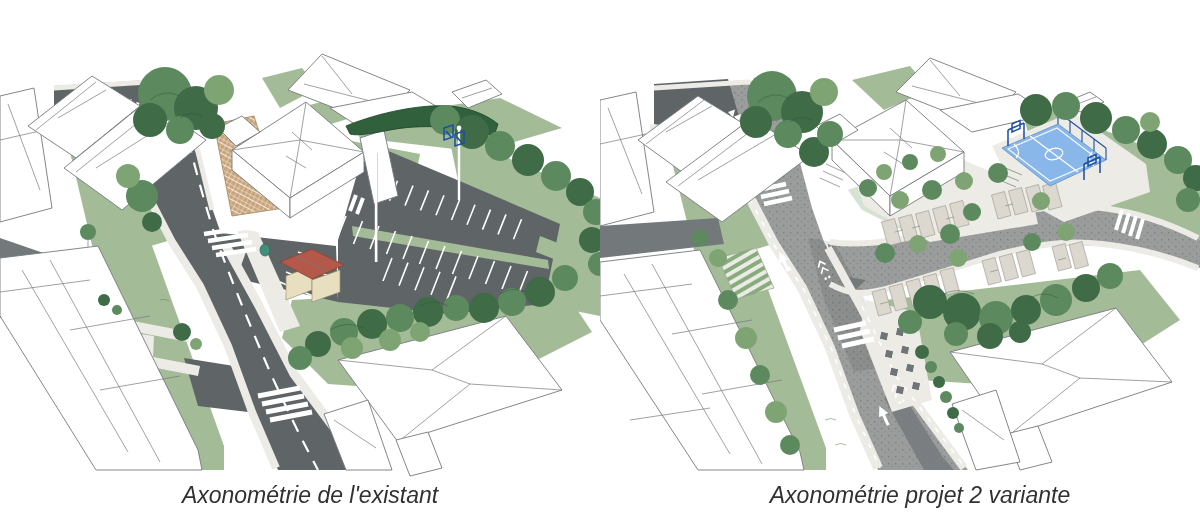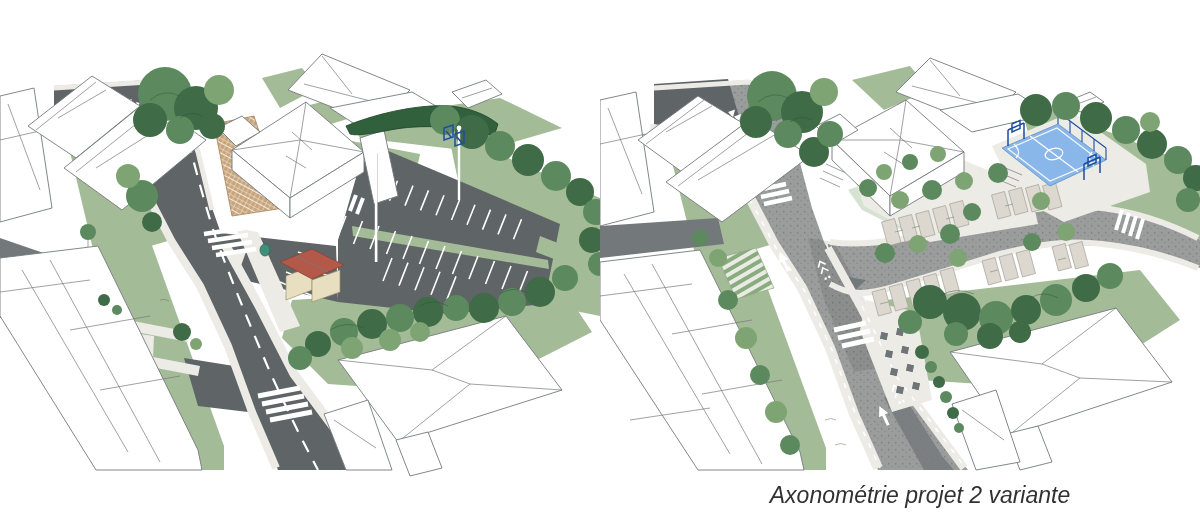--- a/index.html
+++ b/index.html
@@ -200,20 +200,21 @@
         </g>
         <g>
           <line class="pole" x1="459" y1="130" x2="459" y2="200"></line>
             <circle class="mkf" cx="459" cy="128" r="2.4"></circle>
         </g>
         <g class="courts">
           <path d="M444,128 l9,-3 l0,12 l-9,3 Z M455,134 l9,-3 l0,12 l-9,3 Z M446,131 l5,6 M457,137 l5,6"></path>
         </g>
       </g>
     </svg>
+    <figcaption class="caption">Axonométrie de l'existant</figcaption>
   </figure>
 
   <figure class="panel right" style="margin:0">
     <svg class="drawing" viewBox="0 0 600 478" role="img" aria-label="Hand-drawn axonometric view of project variant 2: redesigned shared street with arrows and bike markings, tree-lined parking bays, school forecourt, blue basketball court and picnic terrace">
       <defs>
         <pattern id="stip" width="7" height="7" patternUnits="userSpaceOnUse">
           <rect width="7" height="7" style="fill:var(--road-textured)"></rect>
           <circle cx="1.7" cy="1.7" r=".85" fill="#7e8284"></circle>
           <circle cx="5" cy="4.6" r=".75" fill="#868a8c"></circle>
         </pattern>

